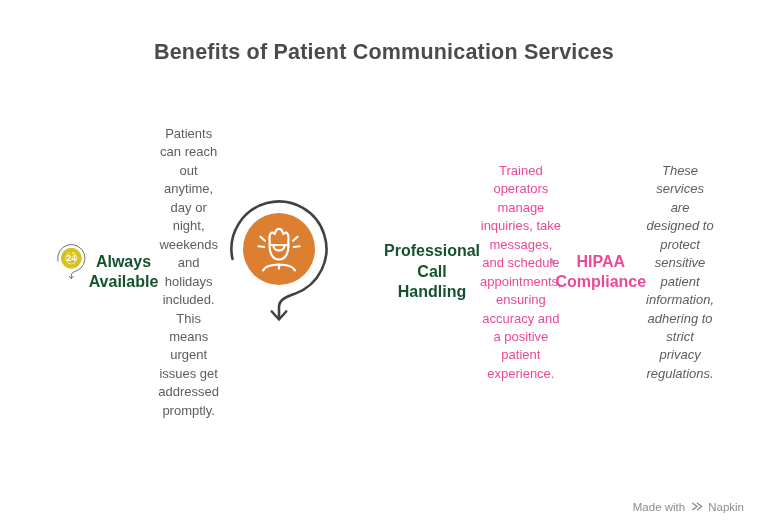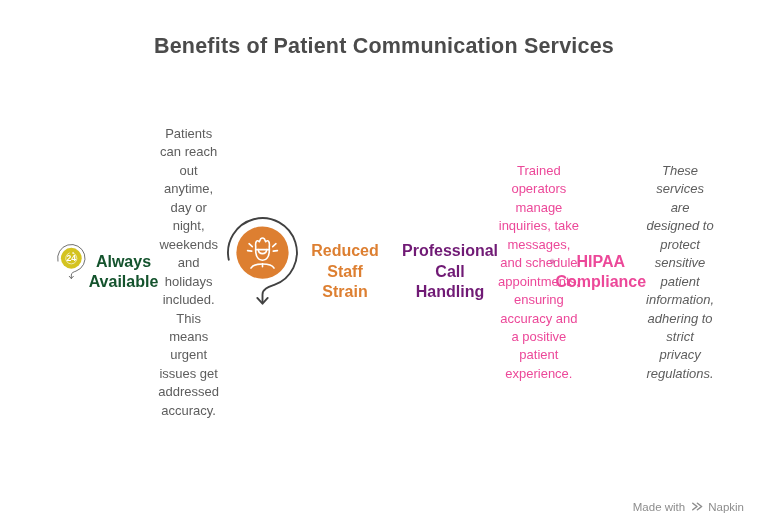--- a/index.html
+++ b/index.html
@@ -1,18 +1,18 @@
 <!DOCTYPE html>
 <html><head>
 <meta charset="utf-8">
 <style>
   html,body{margin:0;padding:0;background:#ffffff;}
   .canvas{position:relative;width:768px;height:528px;background:#ffffff;overflow:hidden;
           font-family:"Liberation Sans",sans-serif;}
-  .title{position:absolute;top:34px;left:0;width:100%;text-align:center;
+  .title{position:absolute;top:40px;left:0;width:100%;text-align:center;
          font-size:21.5px;font-weight:700;color:#4b4b4b;letter-spacing:.2px;}
   .columns{position:absolute;top:104px;left:54px;width:660px;display:flex;}
   .column{width:165px;display:flex;flex-direction:row;align-items:center;}
   .connector{width:120px;height:150px;display:block;}
   .ring{fill:none;stroke-linecap:round;stroke-linejoin:round;stroke-width:2.6;}
   .icon{fill:none;stroke-linecap:round;stroke-linejoin:round;}
   .icon-text{font-family:"Liberation Sans",sans-serif;font-weight:700;font-size:30px;
              fill:#ffffff;stroke:none;}
   .heading{margin:20px 0 0;font-size:16px;line-height:1.28;font-weight:700;
            text-align:center;white-space:pre-line;}
@@ -38,21 +38,21 @@
         </g>
         <circle cx="60" cy="62" r="36" fill="#d4c320"></circle>
         <g class="icon" stroke-width="2.2" transform="translate(36,37)" stroke="#ffffff">
           <path d="M29 6.2 A19.5 19.5 0 1 1 17.3 6.7"></path>
           <path d="M33.5 7.4 L27.7 10.1 L29.9 2.2 Z" fill="#ffffff" stroke="none"></path>
           <text class="icon-text" x="24" y="35" text-anchor="middle">24</text>
         </g>
       </svg>
       <h3 class="heading" style="color: #14532d;">Always
 Available</h3>
-      <p class="body-text" style="color: rgb(93, 93, 93);">Patients can reach out anytime, day or night, weekends and holidays included. This means urgent issues get addressed accuracy.</p>
+      <p class="body-text" style="color: rgb(93, 93, 93);">Patients can reach out anytime, day or night, weekends and holidays included. This means urgent issues get addressed promptly.</p>
     </div>
 
     <div class="column">
       <svg class="connector" viewBox="0 0 120 150">
         <g class="ring" stroke="#414141">
           <path d="M13.5 71.9 A47.5 47.5 0 1 1 76.2 106.6 C68.7 109.3 60 112 60 120 L60 131"></path>
           <path d="M52.8 124.5 L60 132.5 L67.2 124.5"></path>
         </g>
         <circle cx="60" cy="62" r="36" fill="#dd7f31"></circle>
         <g class="icon" stroke-width="1.5" transform="translate(25.2,29.7) scale(1.45)" stroke="#ffffff">
@@ -60,43 +60,41 @@
           <path d="M18 19.5 L30 19.5"></path>
           <path d="M20 19.5 C20.4 24.5 27.6 24.5 28 19.5"></path>
           <path d="M13 37 C16 31.8 32 31.8 35 37"></path>
           <path d="M24 33 L24 35.8"></path>
           <path d="M11.2 13.8 L14.3 16.6"></path>
           <path d="M9.8 20.4 L13.8 20.9"></path>
           <path d="M36.8 13.8 L33.7 16.6"></path>
           <path d="M38.2 20.4 L34.2 20.9"></path>
         </g>
       </svg>
-      <h3 class="heading" style="color: rgb(221, 127, 49);">Reduced Staff
-Strain</h3>
     </div>
 
     <div class="column">
       <svg class="connector" viewBox="0 0 120 150">
         <g class="ring" stroke="#414141">
           <path d="M13.5 71.9 A47.5 47.5 0 1 1 76.2 106.6 C68.7 109.3 60 112 60 120 L60 131"></path>
           <path d="M52.8 124.5 L60 132.5 L67.2 124.5"></path>
         </g>
         <circle cx="60" cy="62" r="36" fill="#e25151"></circle>
         <g class="icon" stroke-width="1.45" transform="translate(23,23.8) scale(1.54)" stroke="#ffffff">
           <path d="M11 26 C11 18 16.5 12.2 24 12.2 C31.5 12.2 37 18 37 26"></path>
           <rect x="8.6" y="21.8" width="5.4" height="10.4" rx="2.7"></rect>
           <rect x="34" y="21.8" width="5.4" height="10.4" rx="2.7"></rect>
           <path d="M36.5 32 C36.5 36 33 37.2 30 37.3"></path>
           <ellipse cx="26.8" cy="37.4" rx="3.1" ry="2.3"></ellipse>
           <circle cx="24" cy="24.8" r="5.8"></circle>
           <path stroke-width="2.6" d="M30.2 24.8 L33.2 24.8 M27.1 30.2 L28.6 32.8 M20.9 30.2 L19.4 32.8 M17.8 24.8 L14.8 24.8 M20.9 19.4 L19.4 16.8 M27.1 19.4 L28.6 16.8"></path>
           <circle cx="24" cy="24.8" r="1.6" fill="#ffffff" stroke="none"></circle>
         </g>
       </svg>
-      <h3 class="heading" style="color: #701a75; margin-left: 18px;">Professional
+      <h3 class="heading" style="color: #14532d;">Professional
 Call Handling</h3>
       <p class="body-text" style="color: #ec4899;">Trained operators manage inquiries, take messages, and schedule appointments, ensuring accuracy and a positive patient experience.</p>
     </div>
 
     <div class="column">
       <svg class="connector" viewBox="0 0 120 150">
         <g class="ring" stroke="#414141">
           <path d="M13.5 71.9 A47.5 47.5 0 1 1 76.2 106.6 C68.7 109.3 60 112 60 120 L60 131"></path>
           <path d="M52.8 124.5 L60 132.5 L67.2 124.5"></path>
         </g>

